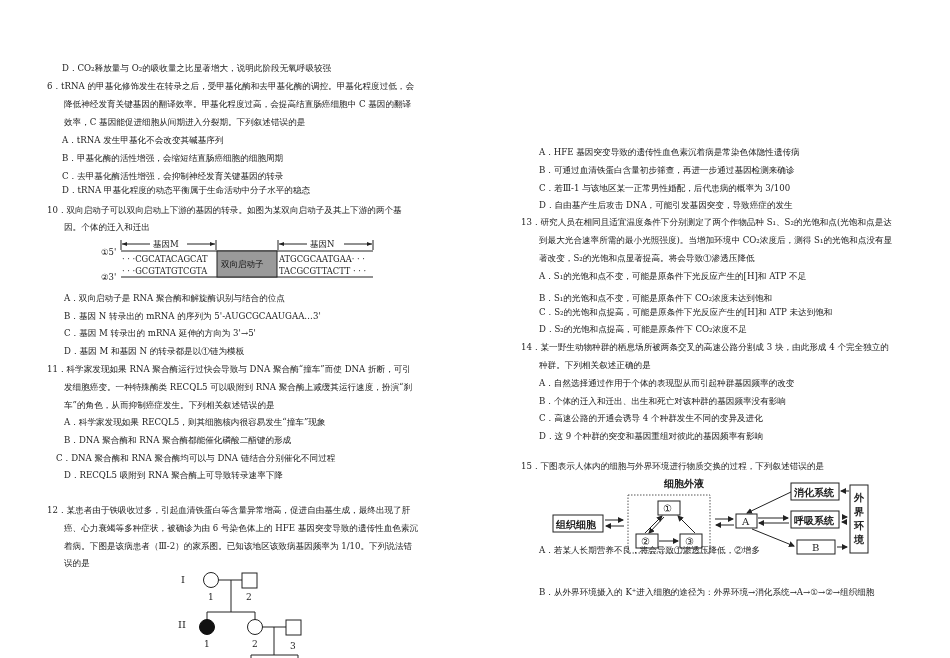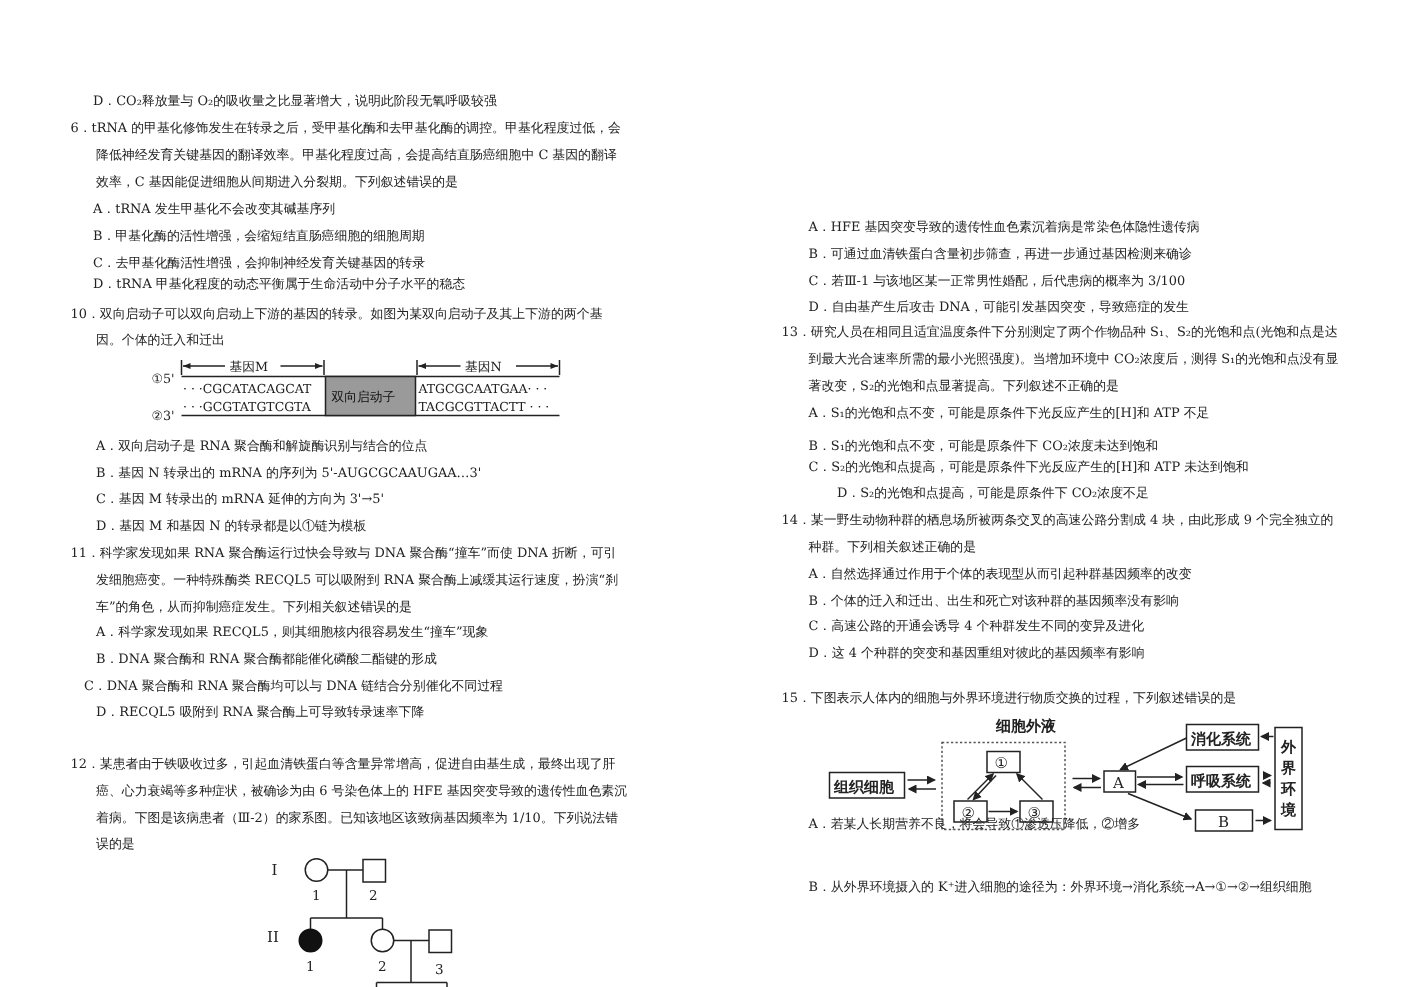--- a/index.html
+++ b/index.html
@@ -115,34 +115,34 @@
   <div>
     <div class="line" style="left:539px;top:146px">A．HFE 基因突变导致的遗传性血色素沉着病是常染色体隐性遗传病</div>
     <div class="line" style="left:539px;top:164px">B．可通过血清铁蛋白含量初步筛查，再进一步通过基因检测来确诊</div>
     <div class="line" style="left:539px;top:182px">C．若Ⅲ-1 与该地区某一正常男性婚配，后代患病的概率为 3/100</div>
     <div class="line" style="left:539px;top:199px">D．自由基产生后攻击 DNA，可能引发基因突变，导致癌症的发生</div>
   </div>
 
   <div>
     <div class="line" style="left:521px;top:216px">13．研究人员在相同且适宜温度条件下分别测定了两个作物品种 S₁、S₂的光饱和点(光饱和点是达</div>
     <div class="line" style="left:539px;top:234px">到最大光合速率所需的最小光照强度)。当增加环境中 CO₂浓度后，测得 S₁的光饱和点没有显</div>
-    <div class="line" style="left:539px;top:252px">著改变，S₂的光饱和点显著提高。下列叙述不正确的是</div>
+    <div class="line" style="left:539px;top:252px">著改变，S₂的光饱和点显著提高。将会导致①渗透压降低</div>
     <div class="line" style="left:539px;top:270px">A．S₁的光饱和点不变，可能是原条件下光反应产生的[H]和 ATP 不足</div>
     <div class="line" style="left:539px;top:292px">B．S₁的光饱和点不变，可能是原条件下 CO₂浓度未达到饱和</div>
     <div class="line" style="left:539px;top:306px">C．S₂的光饱和点提高，可能是原条件下光反应产生的[H]和 ATP 未达到饱和</div>
-    <div class="line" style="left:558px;top:323px">D．S₂的光饱和点提高，可能是原条件下 CO₂浓度不足</div>
-  </div>
-
-  <div>
-    <div class="line" style="left:521px;top:341px">14．某一野生动物种群的栖息场所被两条交叉的高速公路分割成 4 块，由此形成 9 个完全独立的</div>
+    <div class="line" style="left:539px;top:323px">D．S₂的光饱和点提高，可能是原条件下 CO₂浓度不足</div>
+  </div>
+
+  <div>
+    <div class="line" style="left:521px;top:341px">14．某一野生动物种群的栖息场所被两条交叉的高速公路分割成 3 块，由此形成 4 个完全独立的</div>
     <div class="line" style="left:539px;top:359px">种群。下列相关叙述正确的是</div>
     <div class="line" style="left:539px;top:377px">A．自然选择通过作用于个体的表现型从而引起种群基因频率的改变</div>
     <div class="line" style="left:539px;top:395px">B．个体的迁入和迁出、出生和死亡对该种群的基因频率没有影响</div>
     <div class="line" style="left:539px;top:412px">C．高速公路的开通会诱导 4 个种群发生不同的变异及进化</div>
-    <div class="line" style="left:539px;top:430px">D．这 4 个种群的突变和基因重组对彼此的基因频率有影响</div>
+    <div class="line" style="left:539px;top:430px">D．这 9 个种群的突变和基因重组对彼此的基因频率有影响</div>
   </div>
 
   <div>
     <div class="line" style="left:521px;top:460px">15．下图表示人体内的细胞与外界环境进行物质交换的过程，下列叙述错误的是</div>
 
     <svg style="position:absolute;left:550px;top:475px" width="325" height="85">
       <defs>
         <marker id="ah" markerWidth="6" markerHeight="6" refX="5" refY="3" orient="auto">
           <path d="M0,0 L6,3 L0,6 z" fill="#222"></path>
         </marker>

